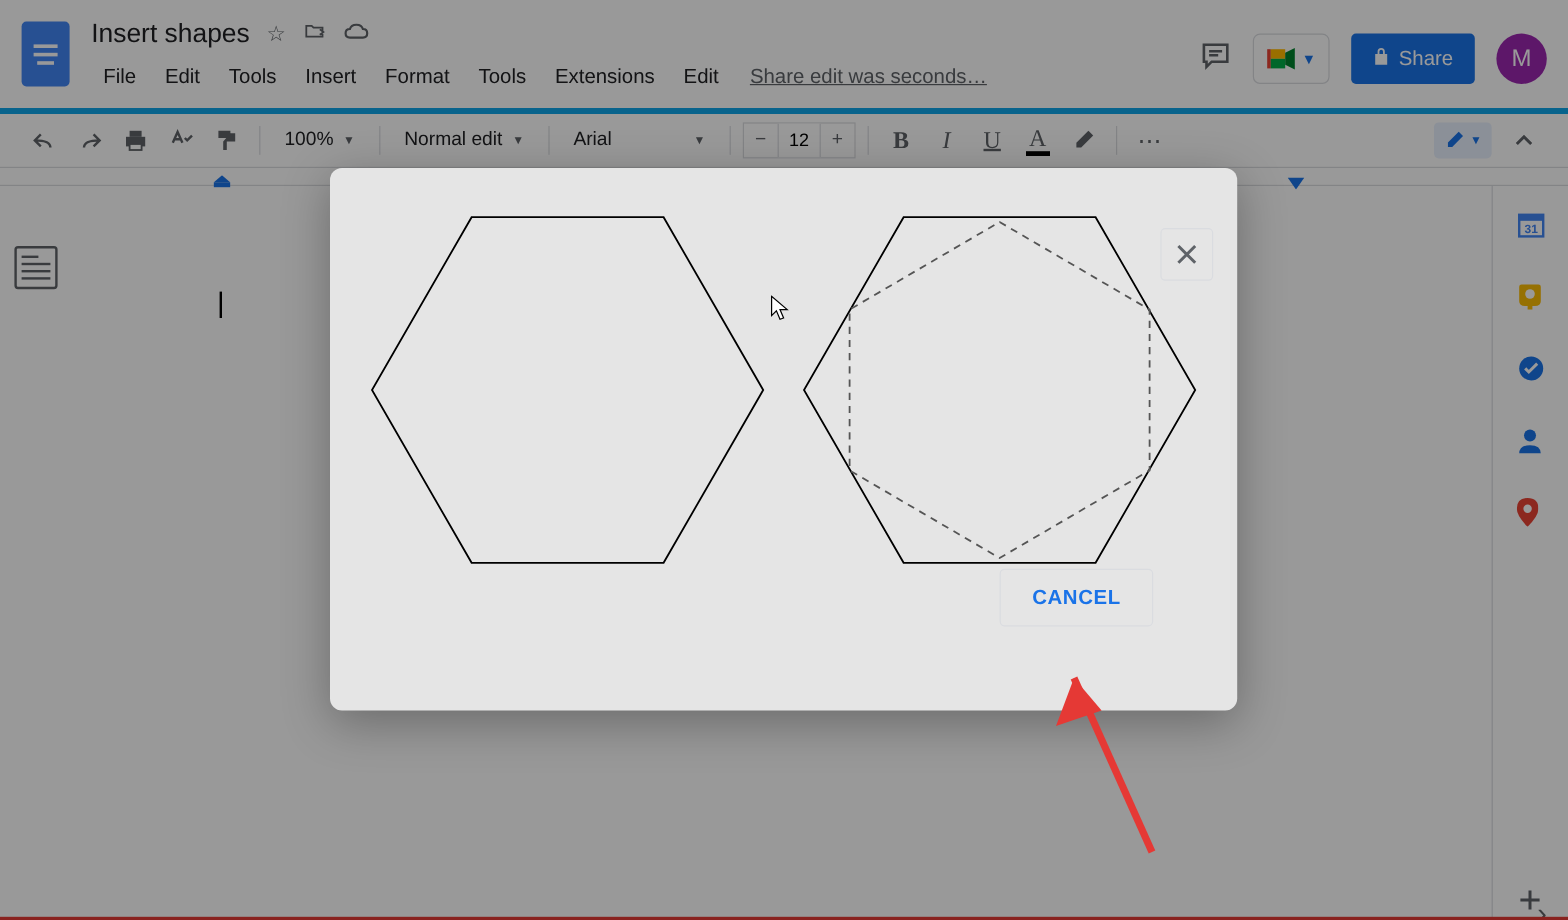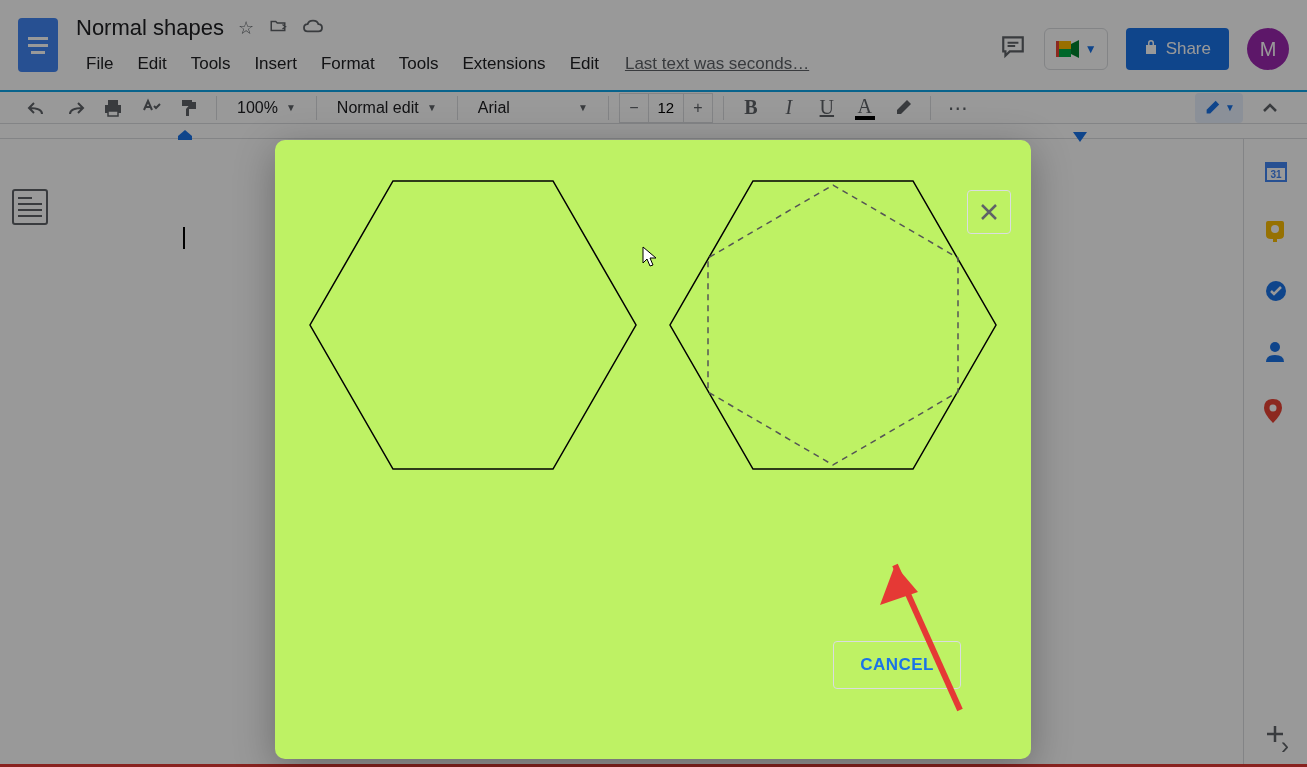--- a/index.html
+++ b/index.html
@@ -112,22 +112,22 @@
       height: 42px;
       border-radius: 50%;
       background: #9c27b0;
       color: #fff;
       display: flex;
       align-items: center;
       justify-content: center;
       font-size: 20px;
     }
     .toolbar {
-      height: 34px;
-      border-top: 2px solid #0ea5e9;
+      height: 50px;
+      border-top: 5px solid #0ea5e9;
       border-bottom: 1px solid #dadce0;
       display: flex;
       align-items: center;
       padding: 0 20px;
       gap: 4px;
     }
     .tool-btn {
       width: 34px;
       height: 34px;
       display: flex;
@@ -271,22 +271,22 @@
       bottom: 6px;
       right: 18px;
       font-size: 24px;
       color: #5f6368;
     }
     .modal {
       position: absolute;
       left: 275px;
       top: 140px;
       width: 756px;
-      height: 619px;
-      background: #bef264;
+      height: 452px;
+      background: #e5e5e5;
       border-radius: 10px;
       z-index: 20;
       box-shadow: 0 10px 40px rgba(0,0,0,0.3);
       padding: 30px;
     }
     .modal-close {
       position: absolute;
       right: 20px;
       top: 50px;
       width: 44px;
@@ -349,21 +349,21 @@
 <body>
 
 <div class="app-header">
   <div class="docs-logo">
     <div class="docs-logo-line"></div>
     <div class="docs-logo-line"></div>
     <div class="docs-logo-line" style="width:14px"></div>
   </div>
   <div class="header-main">
     <div class="title-row">
-      <span class="doc-title">Normal shapes</span>
+      <span class="doc-title">Insert shapes</span>
       <span class="title-icon">☆</span>
       <span class="title-icon">
         <svg width="20" height="18" viewBox="0 0 24 24" fill="none" stroke="#5f6368" stroke-width="2">
             <path d="M3 6 L3 18 L21 18 L21 8 L11 8 L9 6 Z M18 10 L22 13 L18 16"></path>
           </svg>
       </span>
       <span class="title-icon">
         <svg width="22" height="18" viewBox="0 0 24 20" fill="none" stroke="#5f6368" stroke-width="2">
             <path d="M6 16 Q2 16 2 12 Q2 8 6 8 Q7 4 12 4 Q17 4 18 8 Q22 8 22 12 Q22 16 18 16 Z"></path>
           </svg>
@@ -371,21 +371,21 @@
     </div>
     <div class="menu-row">
       <span class="menu-item">File</span>
       <span class="menu-item">Edit</span>
       <span class="menu-item">Tools</span>
       <span class="menu-item">Insert</span>
       <span class="menu-item">Format</span>
       <span class="menu-item">Tools</span>
       <span class="menu-item">Extensions</span>
       <span class="menu-item">Edit</span>
-      <span class="last-edit">Last text was seconds…</span>
+      <span class="last-edit">Share edit was seconds…</span>
     </div>
   </div>
   <div class="header-right">
     <span class="comment-icon">
       <svg width="26" height="26" viewBox="0 0 24 24" fill="none" stroke="#5f6368" stroke-width="2">
           <path d="M3 4 H21 V17 H9 L5 21 V17 H3 Z M7 9 H17 M7 12 H14"></path>
         </svg>
     </span>
     <div class="meet-btn">
       <svg width="26" height="22" viewBox="0 0 26 22">

